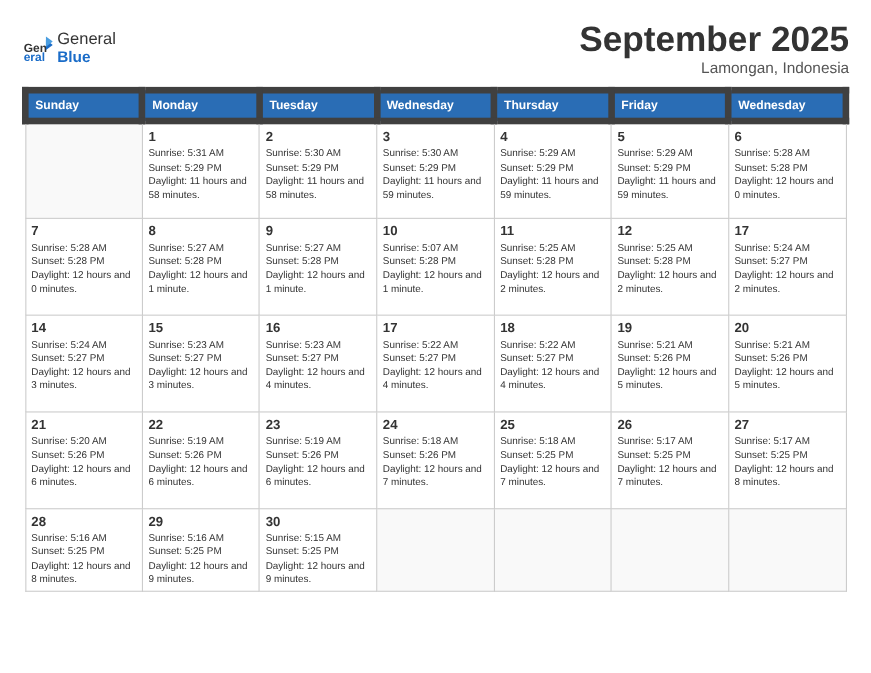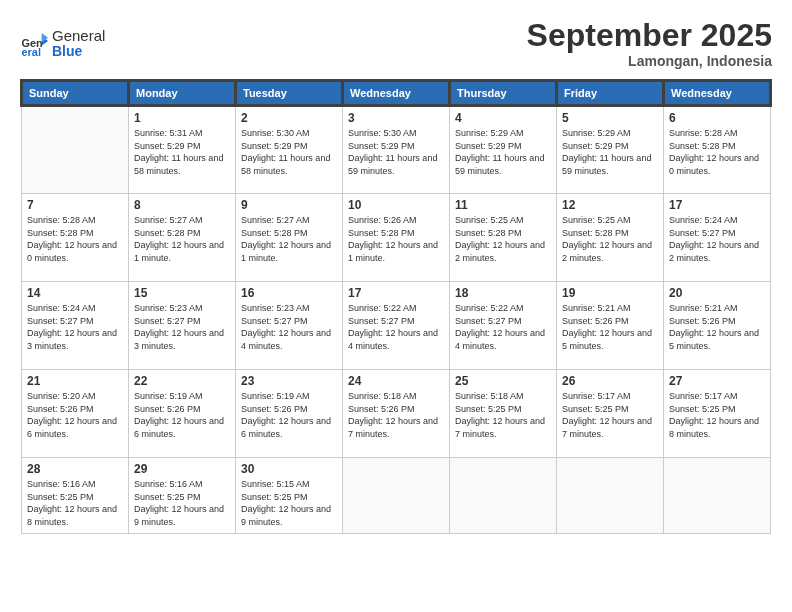--- a/index.html
+++ b/index.html
@@ -51,35 +51,34 @@
     }
     .month-title {
       font-size: 32px;
       font-weight: bold;
       color: #333;
       line-height: 1.1;
     }
     .subtitle {
       font-size: 14px;
       color: #555;
-      font-weight: bold;
     }
     .calendar {
       width: 100%;
       border-collapse: collapse;
       font-size: 9.5px;
     }
     .calendar th {
       background: #2a6db5;
       color: #fff;
       text-align: left;
       padding: 5px 6px;
       font-size: 11px;
       font-weight: bold;
-      border: 3px solid #404040;
+      border: 6px solid #404040;
     }
     .calendar td {
       border: 1px solid #ccc;
       vertical-align: top;
       padding: 4px 5px;
       width: 107px;
       min-height: 80px;
       height: 88px;
     }
     .day-num {
@@ -199,21 +198,21 @@
           </td>
           <td>
             <span class="day-num">9</span>
             <div class="day-detail">Sunrise: 5:27 AM
 Sunset: 5:28 PM
 Daylight: 12 hours
 and 1 minute.</div>
           </td>
           <td>
             <span class="day-num">10</span>
-            <div class="day-detail">Sunrise: 5:26 AM
+            <div class="day-detail">Sunrise: 5:07 AM
 Sunset: 5:28 PM
 Daylight: 12 hours
 and 1 minute.</div>
           </td>
           <td>
             <span class="day-num">11</span>
             <div class="day-detail">Sunrise: 5:25 AM
 Sunset: 5:28 PM
 Daylight: 12 hours
 and 2 minutes.</div>

